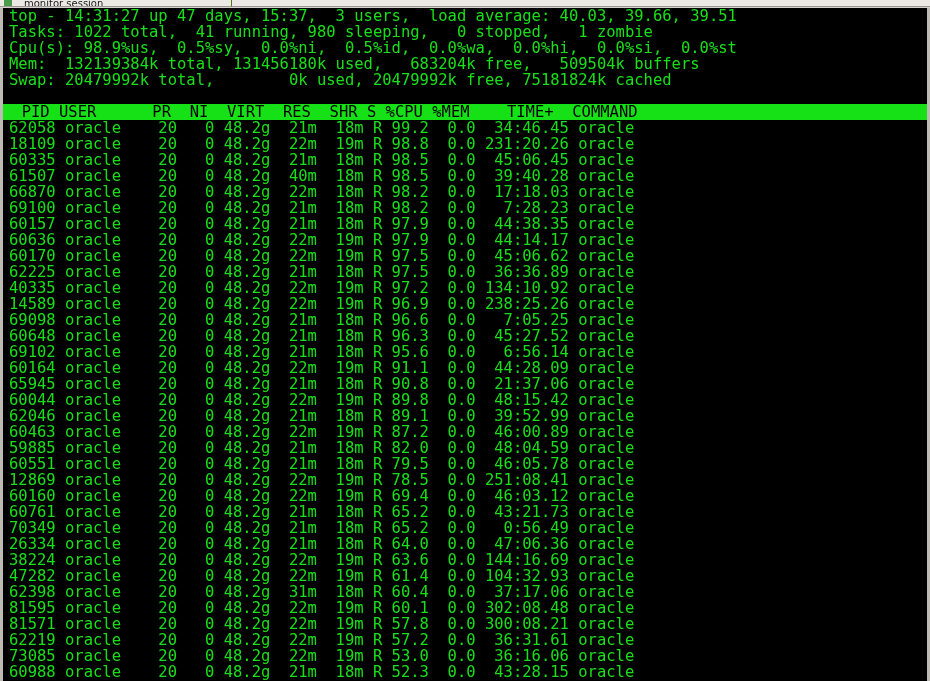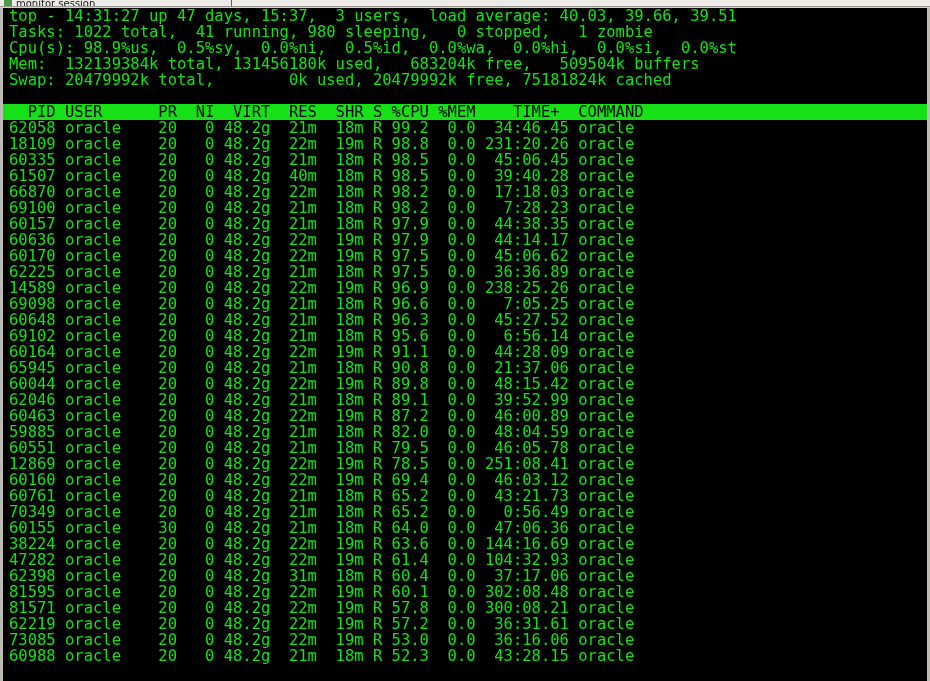--- a/index.html
+++ b/index.html
@@ -31,21 +31,21 @@
     top: 0;
     width: 232px;
     height: 7px;
     background: #eceae4;
     border-right: 1px solid #4d7c0f;
     border-bottom: 1px solid #9a9792;
     overflow: hidden;
     box-sizing: border-box;
     display: flex;
     align-items: flex-end;
-    gap: 4px;
+    gap: 12px;
     padding: 0 4px;
     white-space: nowrap;
   }
   #titlebar .tb-icon {
     width: 8px;
     height: 8px;
     background: #4a9c4a;
     flex: 0 0 auto;
     margin-bottom: -2px;
   }
@@ -108,21 +108,20 @@
   
   #colheader {
     background: #16e016;
     color: #000000;
     font-size: 15.5px;
     line-height: 16px;
     height: 16px;
     white-space: pre;
     width: 924px;
     margin-left: -6px;
-    padding-left: 6px;
     box-sizing: border-box;
     font-weight: normal;
   }
 
   #proclist .line { color: #18e018; }
 </style>
 </head>
 <body>
 
 <div id="window">
@@ -152,36 +151,37 @@
           <div class="line">62058 oracle    20   0 48.2g  21m  18m R 99.2  0.0  34:46.45 oracle</div>
           <div class="line">18109 oracle    20   0 48.2g  22m  19m R 98.8  0.0 231:20.26 oracle</div>
           <div class="line">60335 oracle    20   0 48.2g  21m  18m R 98.5  0.0  45:06.45 oracle</div>
           <div class="line">61507 oracle    20   0 48.2g  40m  18m R 98.5  0.0  39:40.28 oracle</div>
           <div class="line">66870 oracle    20   0 48.2g  22m  18m R 98.2  0.0  17:18.03 oracle</div>
           <div class="line">69100 oracle    20   0 48.2g  21m  18m R 98.2  0.0   7:28.23 oracle</div>
           <div class="line">60157 oracle    20   0 48.2g  21m  18m R 97.9  0.0  44:38.35 oracle</div>
           <div class="line">60636 oracle    20   0 48.2g  22m  19m R 97.9  0.0  44:14.17 oracle</div>
           <div class="line">60170 oracle    20   0 48.2g  22m  19m R 97.5  0.0  45:06.62 oracle</div>
           <div class="line">62225 oracle    20   0 48.2g  21m  18m R 97.5  0.0  36:36.89 oracle</div>
+          <div class="line">40335 oracle    20   0 48.2g  22m  19m R 97.2  0.0 134:10.92 oracle</div>
           <div class="line">14589 oracle    20   0 48.2g  22m  19m R 96.9  0.0 238:25.26 oracle</div>
           <div class="line">69098 oracle    20   0 48.2g  21m  18m R 96.6  0.0   7:05.25 oracle</div>
           <div class="line">60648 oracle    20   0 48.2g  21m  18m R 96.3  0.0  45:27.52 oracle</div>
           <div class="line">69102 oracle    20   0 48.2g  21m  18m R 95.6  0.0   6:56.14 oracle</div>
           <div class="line">60164 oracle    20   0 48.2g  22m  19m R 91.1  0.0  44:28.09 oracle</div>
           <div class="line">65945 oracle    20   0 48.2g  21m  18m R 90.8  0.0  21:37.06 oracle</div>
           <div class="line">60044 oracle    20   0 48.2g  22m  19m R 89.8  0.0  48:15.42 oracle</div>
           <div class="line">62046 oracle    20   0 48.2g  21m  18m R 89.1  0.0  39:52.99 oracle</div>
           <div class="line">60463 oracle    20   0 48.2g  22m  19m R 87.2  0.0  46:00.89 oracle</div>
           <div class="line">59885 oracle    20   0 48.2g  21m  18m R 82.0  0.0  48:04.59 oracle</div>
           <div class="line">60551 oracle    20   0 48.2g  21m  18m R 79.5  0.0  46:05.78 oracle</div>
           <div class="line">12869 oracle    20   0 48.2g  22m  19m R 78.5  0.0 251:08.41 oracle</div>
           <div class="line">60160 oracle    20   0 48.2g  22m  19m R 69.4  0.0  46:03.12 oracle</div>
           <div class="line">60761 oracle    20   0 48.2g  21m  18m R 65.2  0.0  43:21.73 oracle</div>
           <div class="line">70349 oracle    20   0 48.2g  21m  18m R 65.2  0.0   0:56.49 oracle</div>
-          <div class="line">60155 oracle    30   0 48.2g  21m  18m R 64.0  0.0  47:06.36 oracle</div>
+          <div class="line">26334 oracle    20   0 48.2g  21m  18m R 64.0  0.0  47:06.36 oracle</div>
           <div class="line">38224 oracle    20   0 48.2g  22m  19m R 63.6  0.0 144:16.69 oracle</div>
           <div class="line">47282 oracle    20   0 48.2g  22m  19m R 61.4  0.0 104:32.93 oracle</div>
           <div class="line">62398 oracle    20   0 48.2g  31m  18m R 60.4  0.0  37:17.06 oracle</div>
           <div class="line">81595 oracle    20   0 48.2g  22m  19m R 60.1  0.0 302:08.48 oracle</div>
           <div class="line">81571 oracle    20   0 48.2g  22m  19m R 57.8  0.0 300:08.21 oracle</div>
           <div class="line">62219 oracle    20   0 48.2g  22m  19m R 57.2  0.0  36:31.61 oracle</div>
           <div class="line">73085 oracle    20   0 48.2g  22m  19m R 53.0  0.0  36:16.06 oracle</div>
           <div class="line">60988 oracle    20   0 48.2g  21m  18m R 52.3  0.0  43:28.15 oracle</div>
         </div>
 

